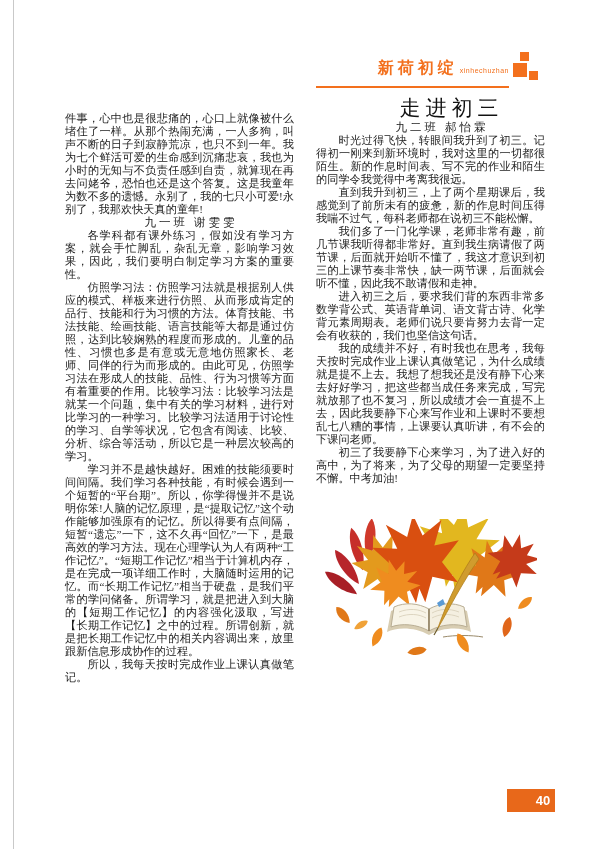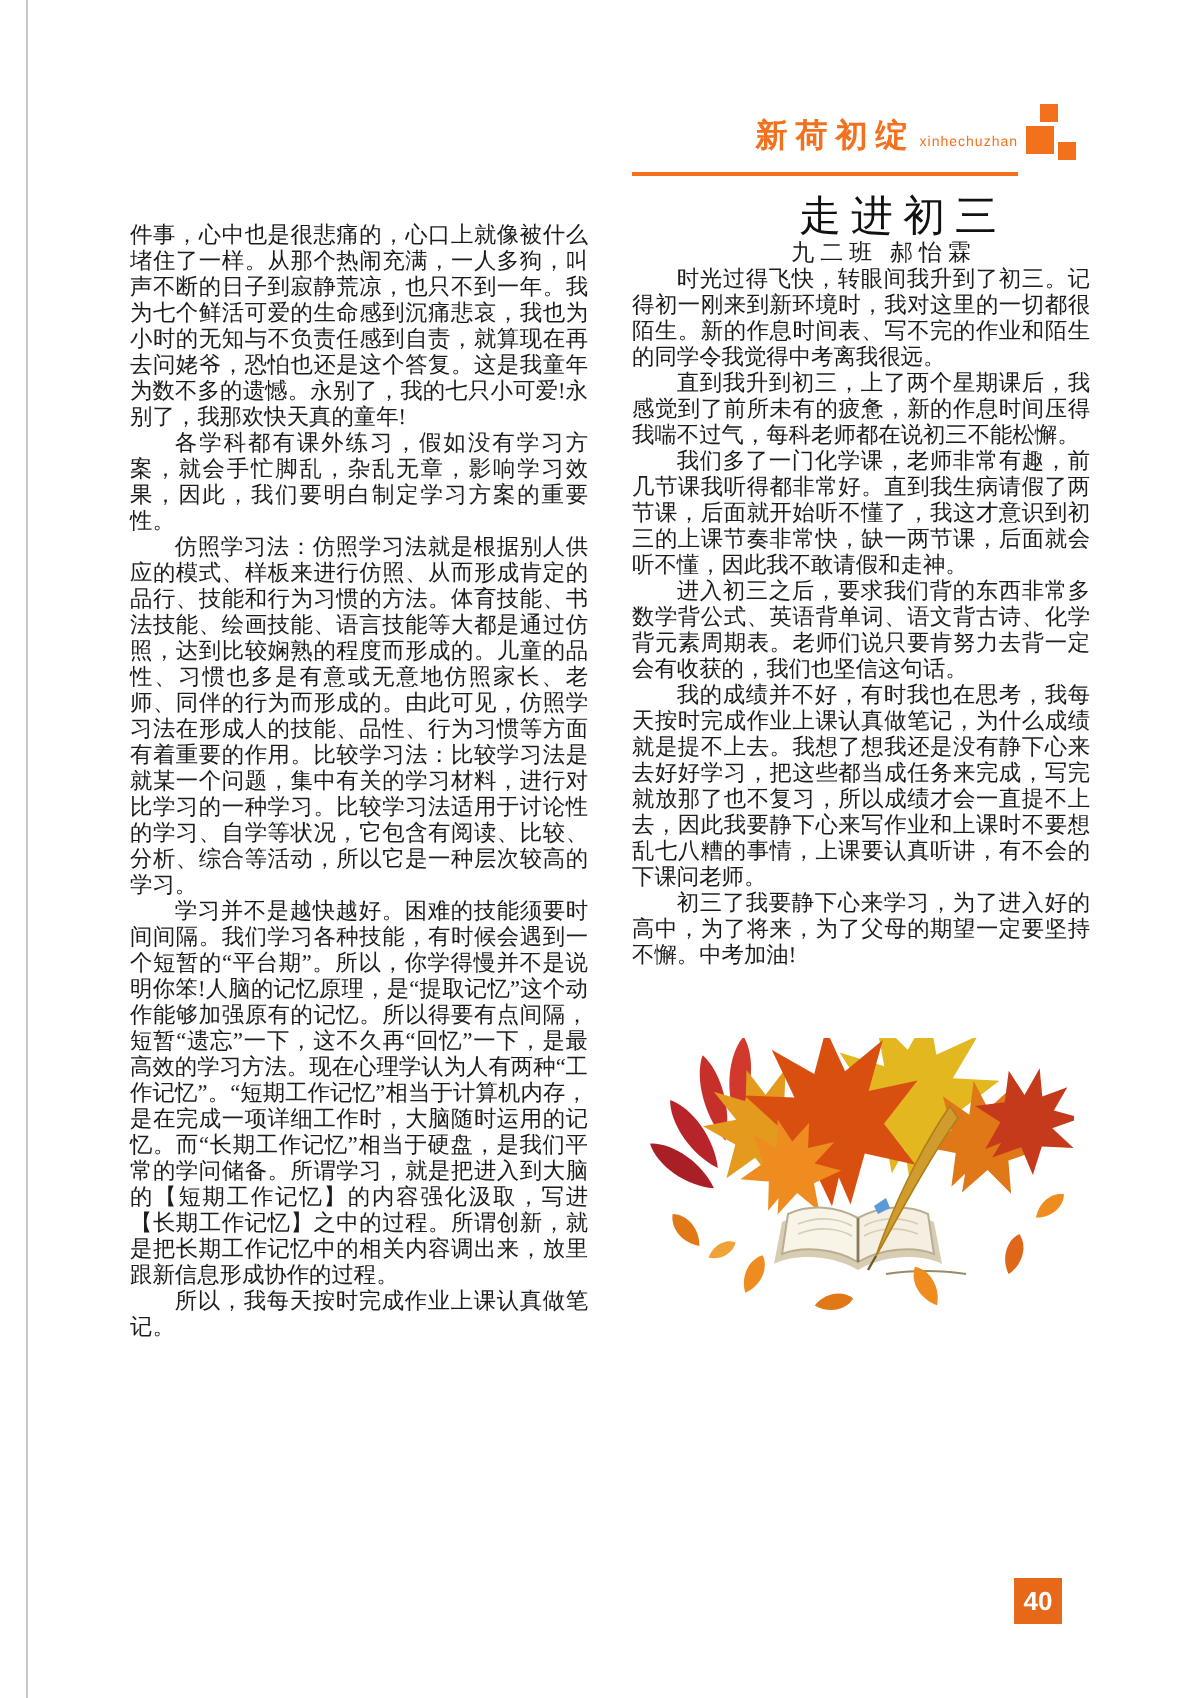--- a/index.html
+++ b/index.html
@@ -60,39 +60,41 @@
   
   .illustration { display:block; margin:34px auto 0 auto; }
   
   .page-badge {
     position:absolute; left:507px; top:789px;
     width:24px; height:23px;
     background:#e8681a; color:#ffffff;
     font-family:"Liberation Sans","DejaVu Sans",sans-serif;
     font-weight:bold; font-size:13px; line-height:23px;
     text-align:center;
+    padding-left:24px;
   }
 </style>
 </head>
 <body>
 
 <div class="edge-line"></div>
 
 <div class="logo-wrap">
   <span class="logo-title">新荷初绽</span><span class="logo-sub">xinhechuzhan</span>
 </div>
 <div class="header-rule"></div>
 <div class="logo-mark">
   <span class="sq1"></span>
     <span class="sq2"></span>
     <span class="sq3"></span>
 </div>
 
 <div class="col col-left">
   <p class="no-indent">件事，心中也是很悲痛的，心口上就像被什么堵住了一样。从那个热闹充满，一人多狗，叫声不断的日子到寂静荒凉，也只不到一年。我为七个鲜活可爱的生命感到沉痛悲哀，我也为小时的无知与不负责任感到自责，就算现在再去问姥爷，恐怕也还是这个答复。这是我童年为数不多的遗憾。永别了，我的七只小可爱!永别了，我那欢快天真的童年!</p>
+  <p class="article-author">九一班 谢雯雯</p>
   <p>各学科都有课外练习，假如没有学习方案，就会手忙脚乱，杂乱无章，影响学习效果，因此，我们要明白制定学习方案的重要性。</p>
   <p>仿照学习法：仿照学习法就是根据别人供应的模式、样板来进行仿照、从而形成肯定的品行、技能和行为习惯的方法。体育技能、书法技能、绘画技能、语言技能等大都是通过仿照，达到比较娴熟的程度而形成的。儿童的品性、习惯也多是有意或无意地仿照家长、老师、同伴的行为而形成的。由此可见，仿照学习法在形成人的技能、品性、行为习惯等方面有着重要的作用。比较学习法：比较学习法是就某一个问题，集中有关的学习材料，进行对比学习的一种学习。比较学习法适用于讨论性的学习、自学等状况，它包含有阅读、比较、分析、综合等活动，所以它是一种层次较高的学习。</p>
   <p>学习并不是越快越好。困难的技能须要时间间隔。我们学习各种技能，有时候会遇到一个短暂的“平台期”。所以，你学得慢并不是说明你笨!人脑的记忆原理，是“提取记忆”这个动作能够加强原有的记忆。所以得要有点间隔，短暂“遗忘”一下，这不久再“回忆”一下，是最高效的学习方法。现在心理学认为人有两种“工作记忆”。“短期工作记忆”相当于计算机内存，是在完成一项详细工作时，大脑随时运用的记忆。而“长期工作记忆”相当于硬盘，是我们平常的学问储备。所谓学习，就是把进入到大脑的【短期工作记忆】的内容强化汲取，写进【长期工作记忆】之中的过程。所谓创新，就是把长期工作记忆中的相关内容调出来，放里跟新信息形成协作的过程。</p>
   <p>所以，我每天按时完成作业上课认真做笔记。</p>
 </div>
 
 <div class="col col-right">
   <p class="article-title">走进初三</p>
   <p class="article-author">九二班 郝怡霖</p>
   <p>时光过得飞快，转眼间我升到了初三。记得初一刚来到新环境时，我对这里的一切都很陌生。新的作息时间表、写不完的作业和陌生的同学令我觉得中考离我很远。</p>

